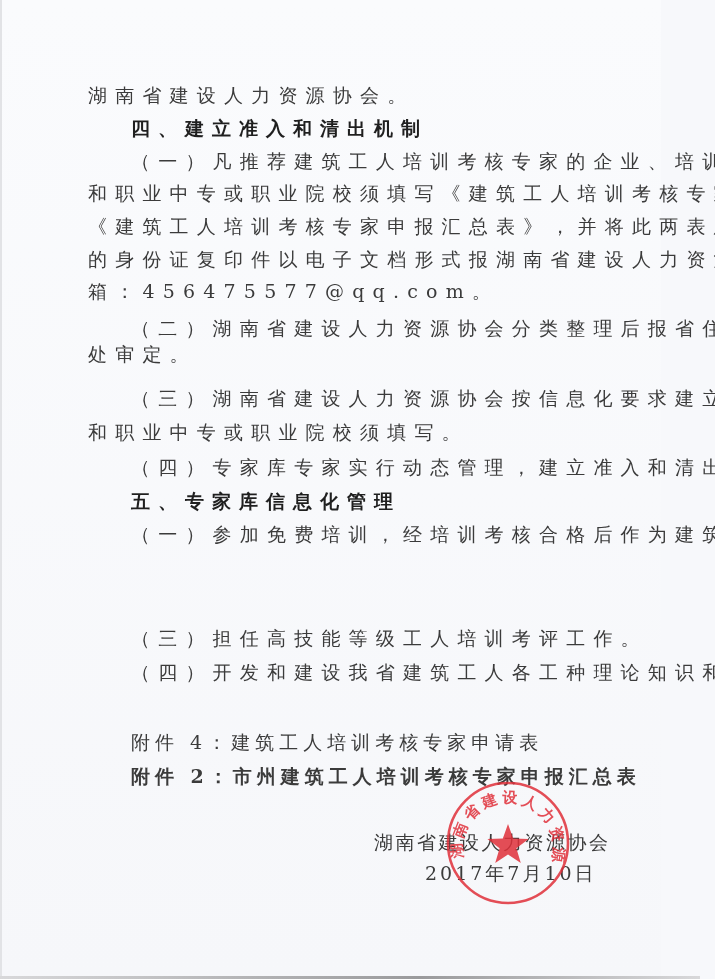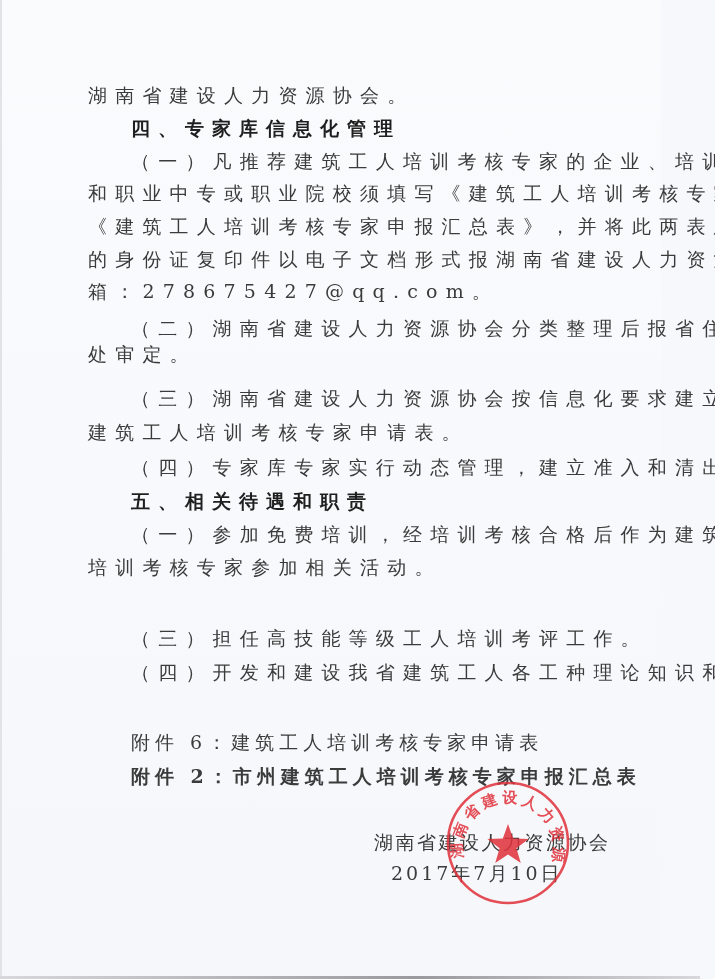--- a/index.html
+++ b/index.html
@@ -66,41 +66,40 @@
       pointer-events: none;
     }
   </style>
 </head>
 <body>
 
 <div class="page">
   <div class="page-edge-left"></div>
 
   <div class="line" style="top:83px;">湖南省建设人力资源协会。</div>
-  <div class="line indent heading" style="top:116px;">四、专家库信息化管理</div>
+  <div class="line indent heading" style="top:116px;">四、建立准入和清出机制</div>
   <div class="line indent" style="top:149px;">（一）凡推荐建筑工人培训考核专家的企业、培训考核机构</div>
   <div class="line" style="top:181px;">和职业中专或职业院校须填写《建筑工人培训考核专家申请表》、</div>
   <div class="line" style="top:214px;">《建筑工人培训考核专家申报汇总表》，并将此两表及被推荐人</div>
   <div class="line" style="top:247px;">的身份证复印件以电子文档形式报湖南省建设人力资源协会邮</div>
-  <div class="line" style="top:279px;">箱：278675427@qq.com。</div>
+  <div class="line" style="top:279px;">箱：456475577@qq.com。</div>
   <div class="line indent" style="top:316px;">（二）湖南省建设人力资源协会分类整理后报省住建厅人教</div>
   <div class="line" style="top:342px;">处审定。</div>
   <div class="line indent" style="top:386px;">（三）湖南省建设人力资源协会按信息化要求建立建筑工人</div>
-  <div class="line" style="top:420px;">建筑工人培训考核专家申请表。</div>
+  <div class="line" style="top:420px;">和职业中专或职业院校须填写。</div>
   <div class="line indent" style="top:455px;">（四）专家库专家实行动态管理，建立准入和清出机制。</div>
-  <div class="line indent heading" style="top:489px;">五、相关待遇和职责</div>
+  <div class="line indent heading" style="top:489px;">五、专家库信息化管理</div>
   <div class="line indent" style="top:522px;">（一）参加免费培训，经培训考核合格后作为建筑工人职业</div>
-  <div class="line" style="top:555px;">培训考核专家参加相关活动。</div>
   <div class="line indent" style="top:626px;text-align:right;">（三）担任高技能等级工人培训考评工作。</div>
   <div class="line indent" style="top:660px;">（四）开发和建设我省建筑工人各工种理论知识和专业技能</div>
-  <div class="line indent" style="top:730px; letter-spacing:5px;">附件 6：建筑工人培训考核专家申请表</div>
+  <div class="line indent" style="top:730px; letter-spacing:5px;">附件 4：建筑工人培训考核专家申请表</div>
   <div class="line indent" style="top:764px; letter-spacing:5px;font-weight:bold;">附件 2：市州建筑工人培训考核专家申报汇总表</div>
 
   <div class="sig" style="left:374px; top:830px;">湖南省建设人力资源协会</div>
-  <div class="sig" style="left:391px; top:861px; letter-spacing:3px;">2017年7月10日</div>
+  <div class="sig" style="left:425px; top:861px; letter-spacing:3px;">2017年7月10日</div>
 
   <svg class="stamp" viewBox="0 0 126 126">
     <defs>
       <path id="seal-arc" d="M 18 78 A 46 46 0 1 1 108 78" fill="none"></path>
     </defs>
     <circle cx="63" cy="63" r="60" fill="none" stroke="#e0303a" stroke-width="2.6"></circle>
     <text font-size="15" fill="#e0303a" font-family="DejaVu Sans, sans-serif" font-weight="bold">
       <textPath href="#seal-arc" startOffset="0" textLength="205" lengthAdjust="spacing">湖南省建设人力资源协会</textPath>
     </text>
     <polygon points="63,44 68.2,58.6 83.6,58.9 71.4,68.3 75.8,83.1 63,74.4 50.2,83.1 54.6,68.3 42.4,58.9 57.8,58.6" fill="#e0303a"></polygon>

